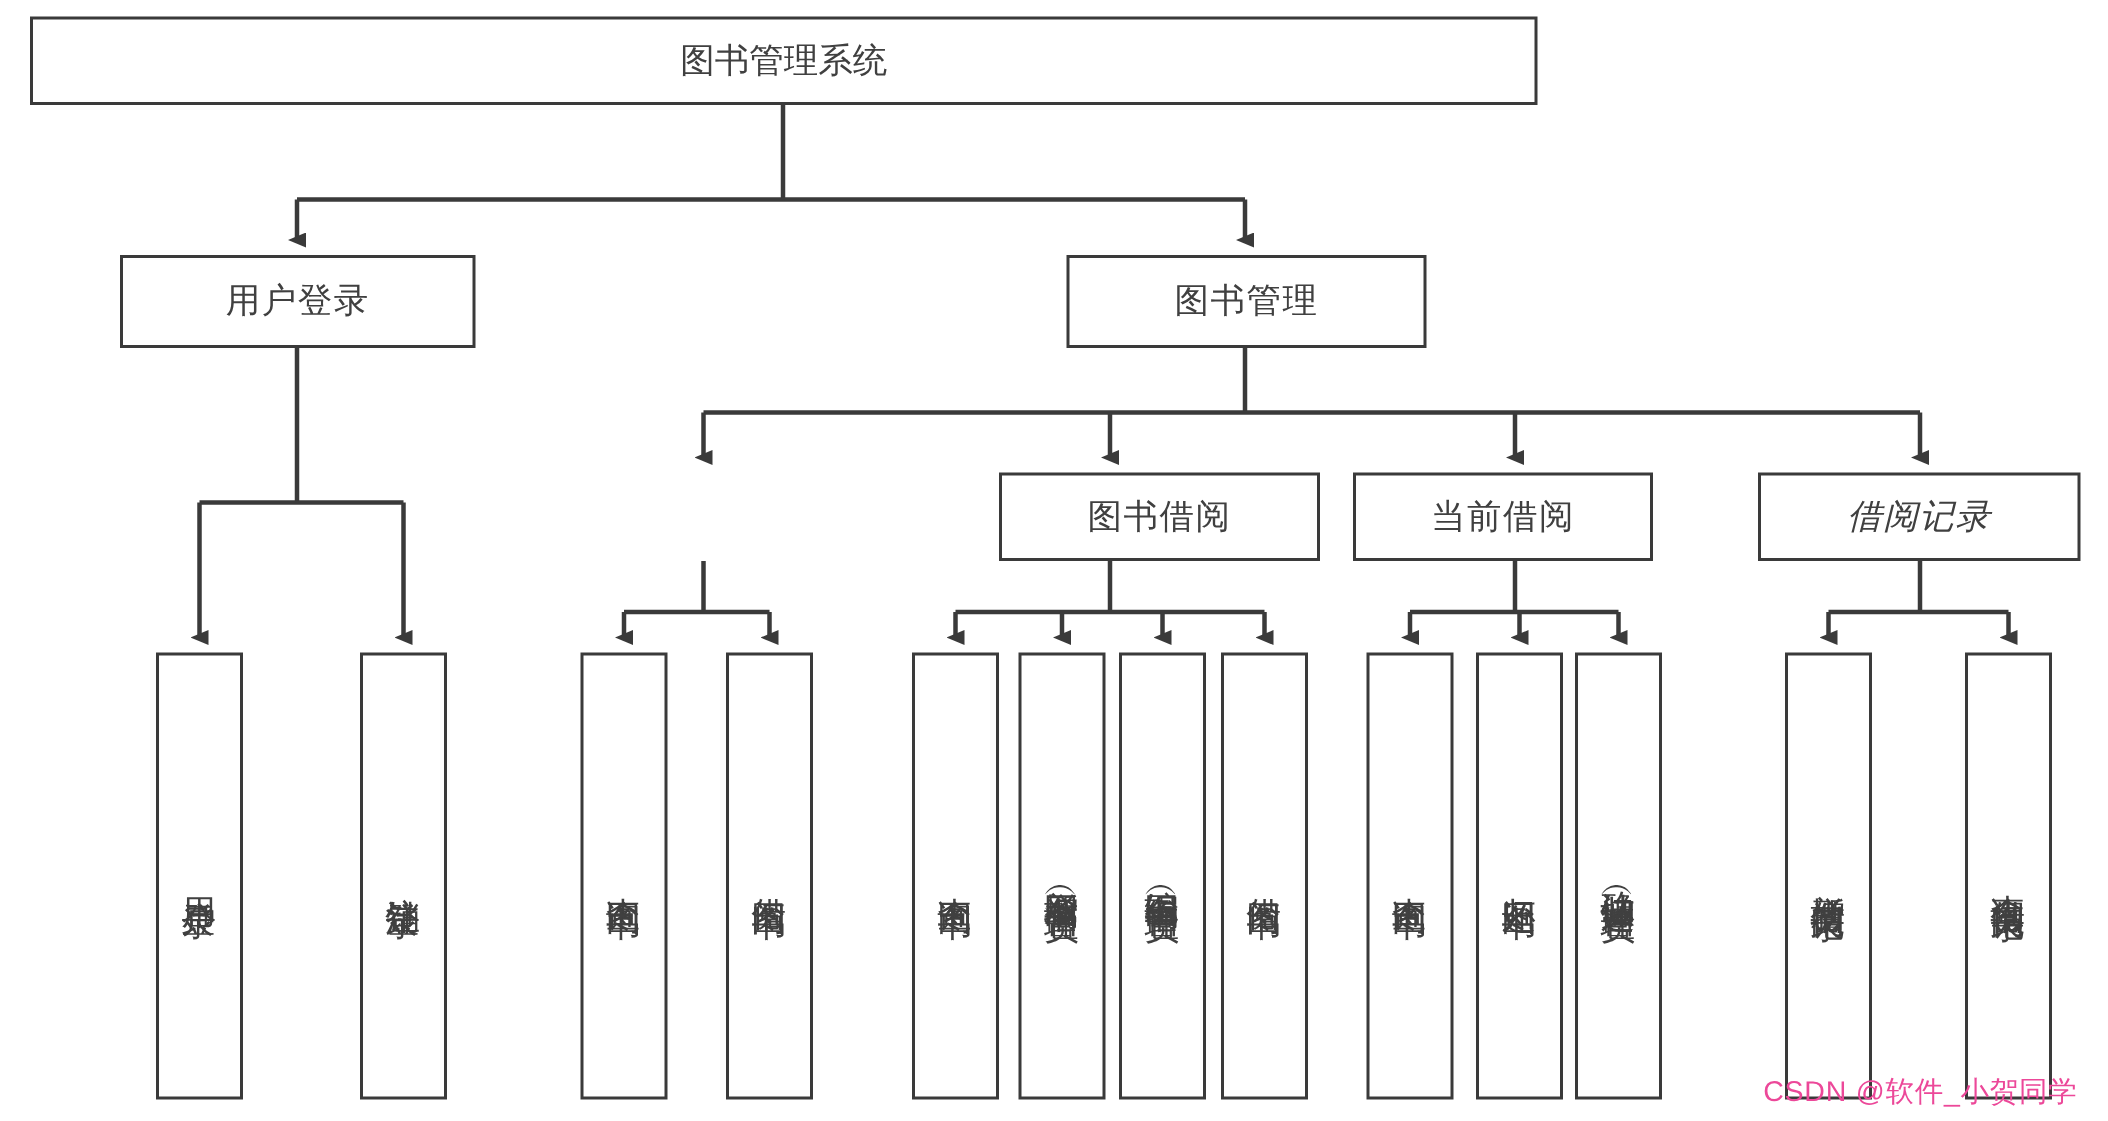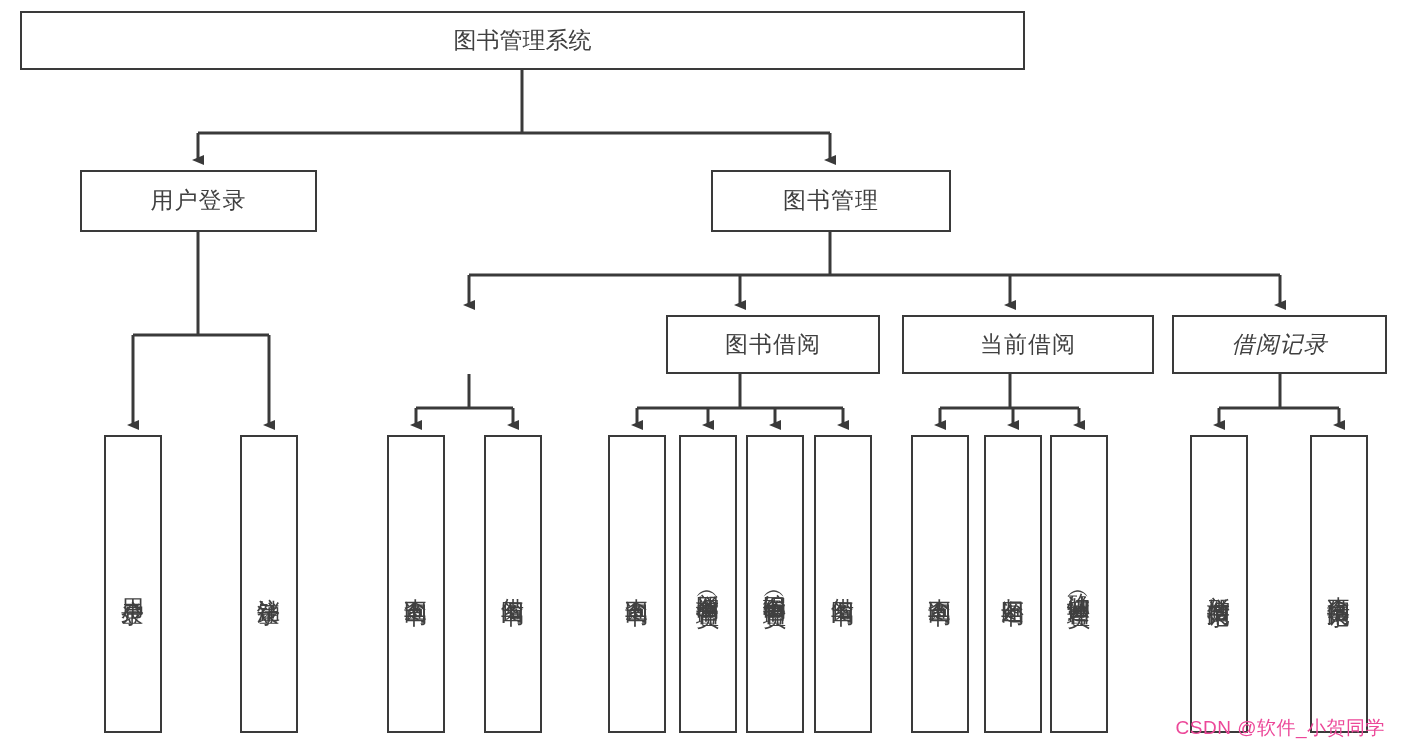--- a/index.html
+++ b/index.html
@@ -131,21 +131,21 @@
   <div class="node h" style="left:80px; top:170px; width:237px; height:62px;">
     <span>用户登录</span>
   </div>
   <div class="node h" style="left:711px; top:170px; width:240px; height:62px;">
     <span>图书管理</span>
   </div>
 
   <div class="node h" style="left:633px; top:315px; width:214px; height:59px;margin-left:33px;">
     <span>图书借阅</span>
   </div>
-  <div class="node h" style="left:902px; top:315px; width:252px; height:59px;">
+  <div class="node h" style="left:902px; top:315px; width:200px; height:59px;">
     <span>当前借阅</span>
   </div>
   <div class="node h" style="left:1172px; top:315px; width:215px; height:59px;font-style:italic;">
     <span>借阅记录</span>
   </div>
 
   <div class="node leaf" style="left:104px; top:435px; width:58px; height:298px;">
     <span class="vtext">用户登录</span>
   </div>
   <div class="node leaf" style="left:240px; top:435px; width:58px; height:298px;">

